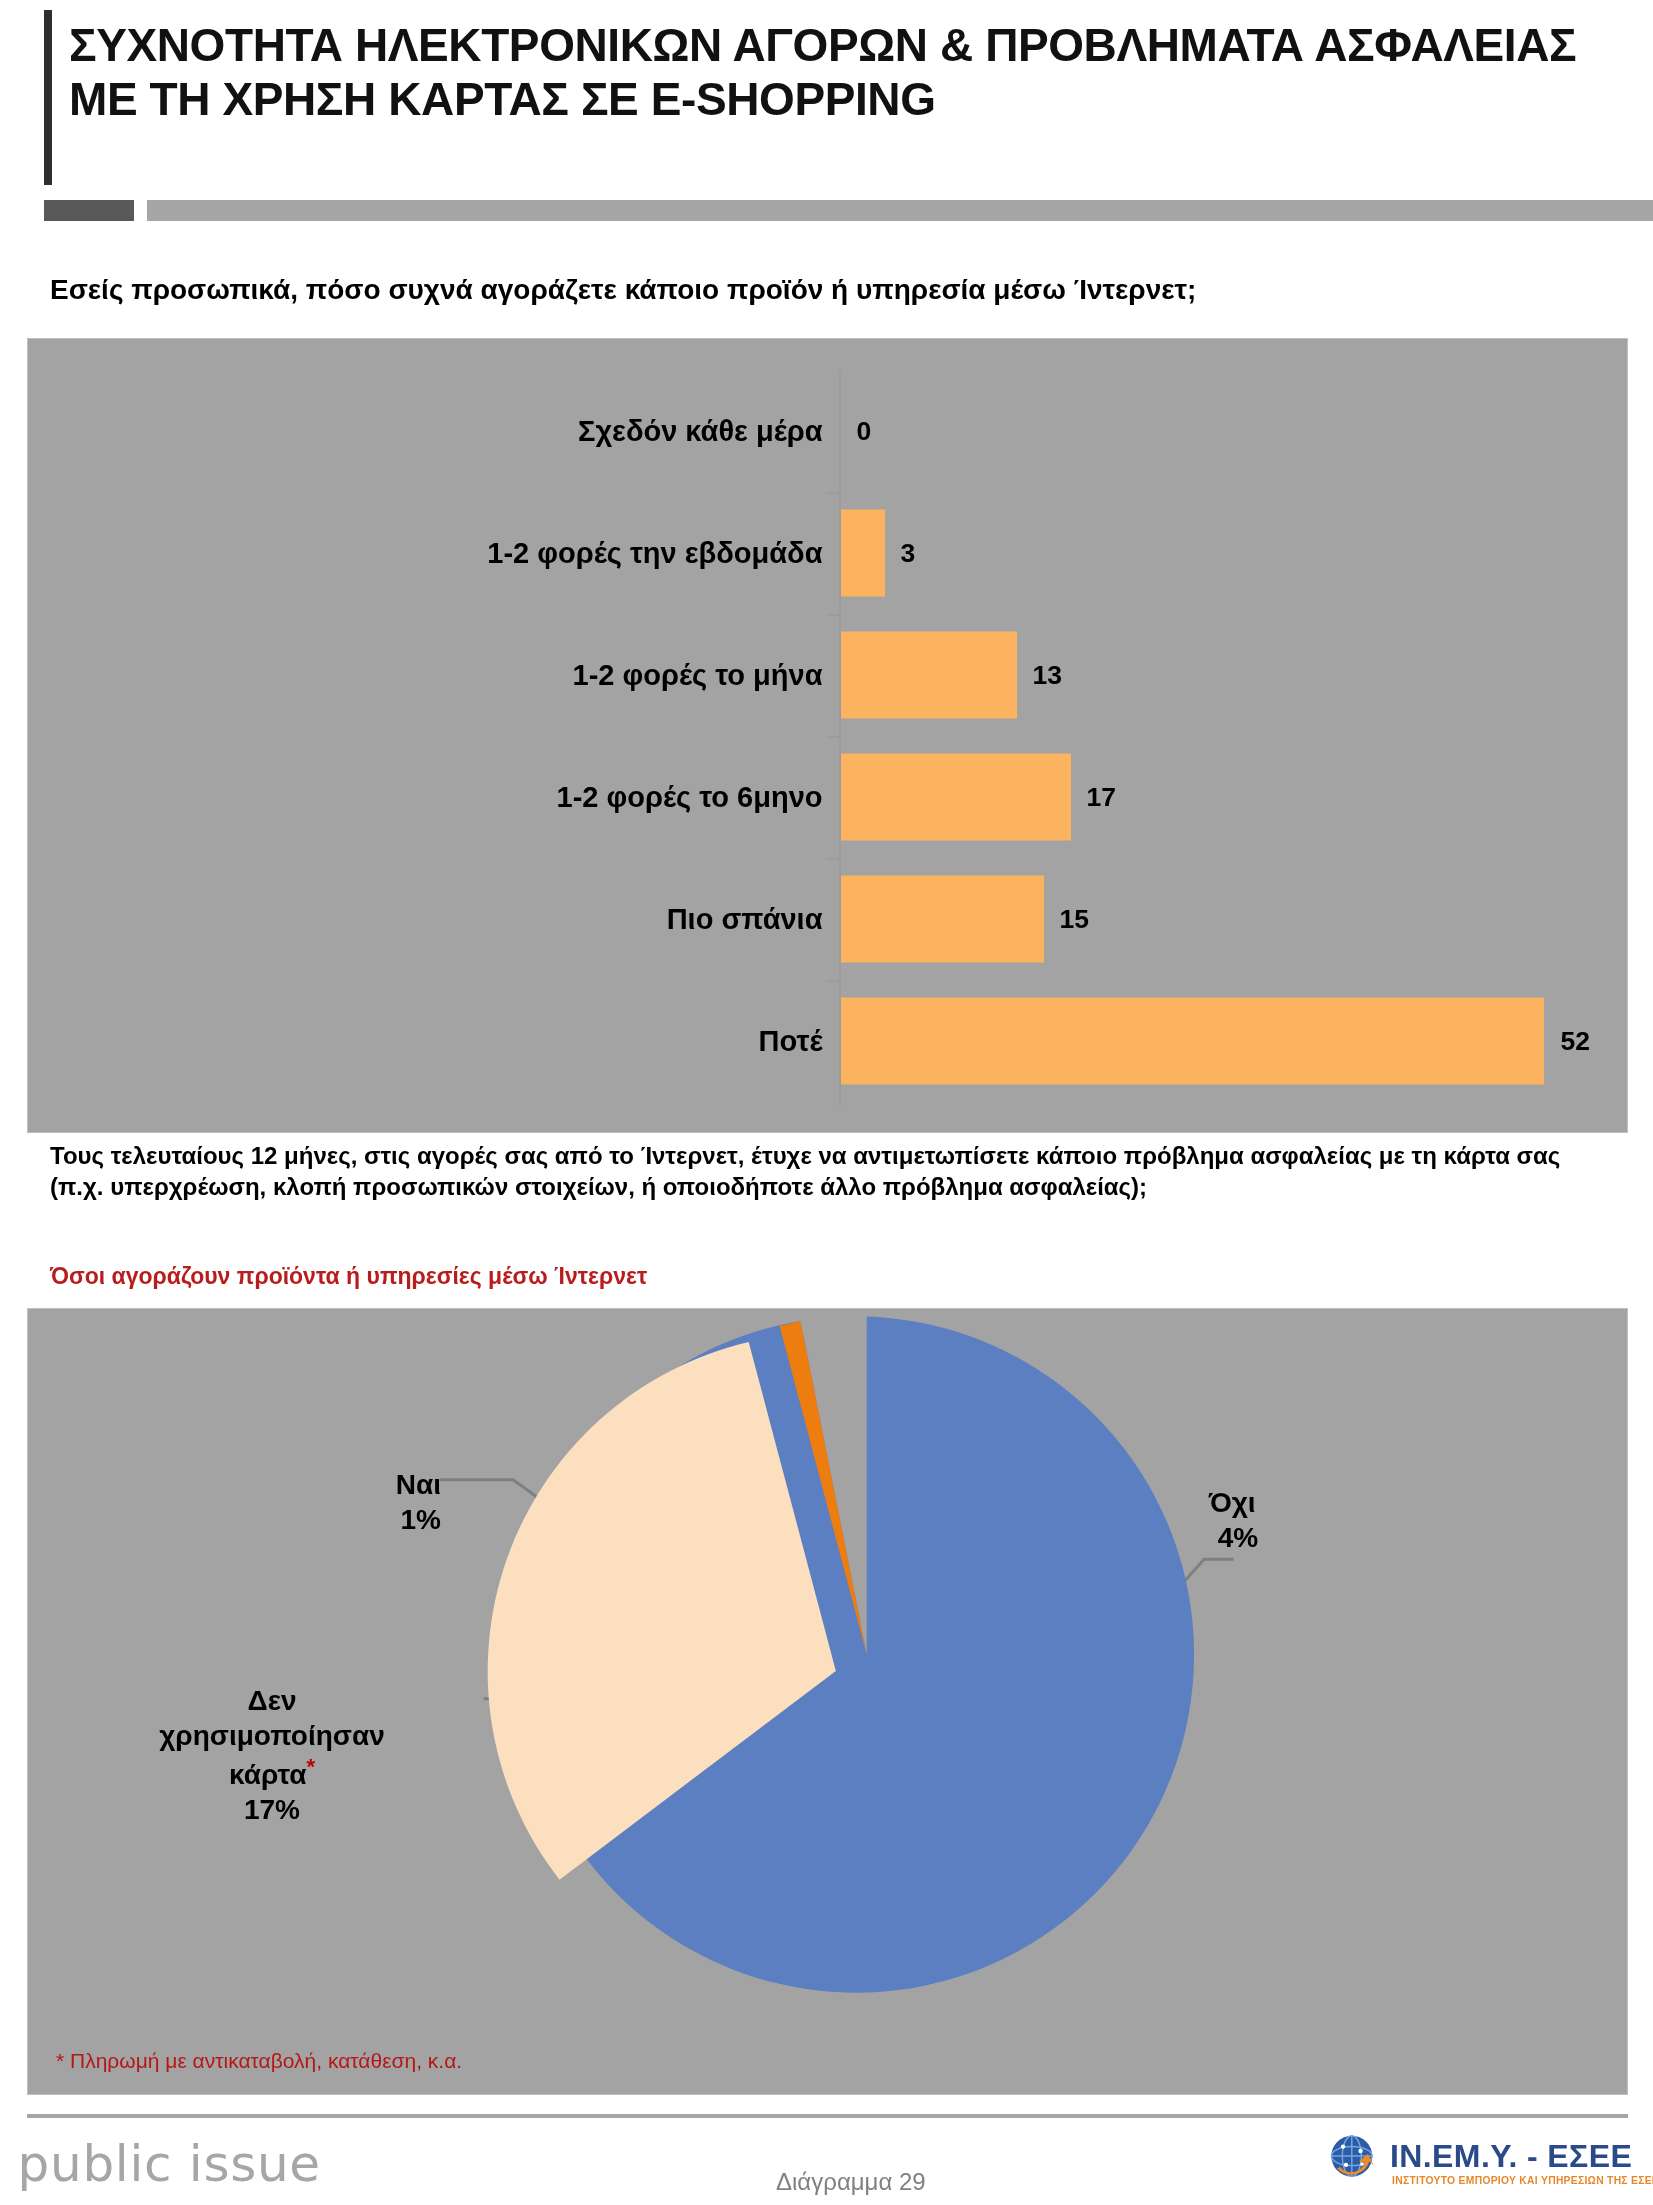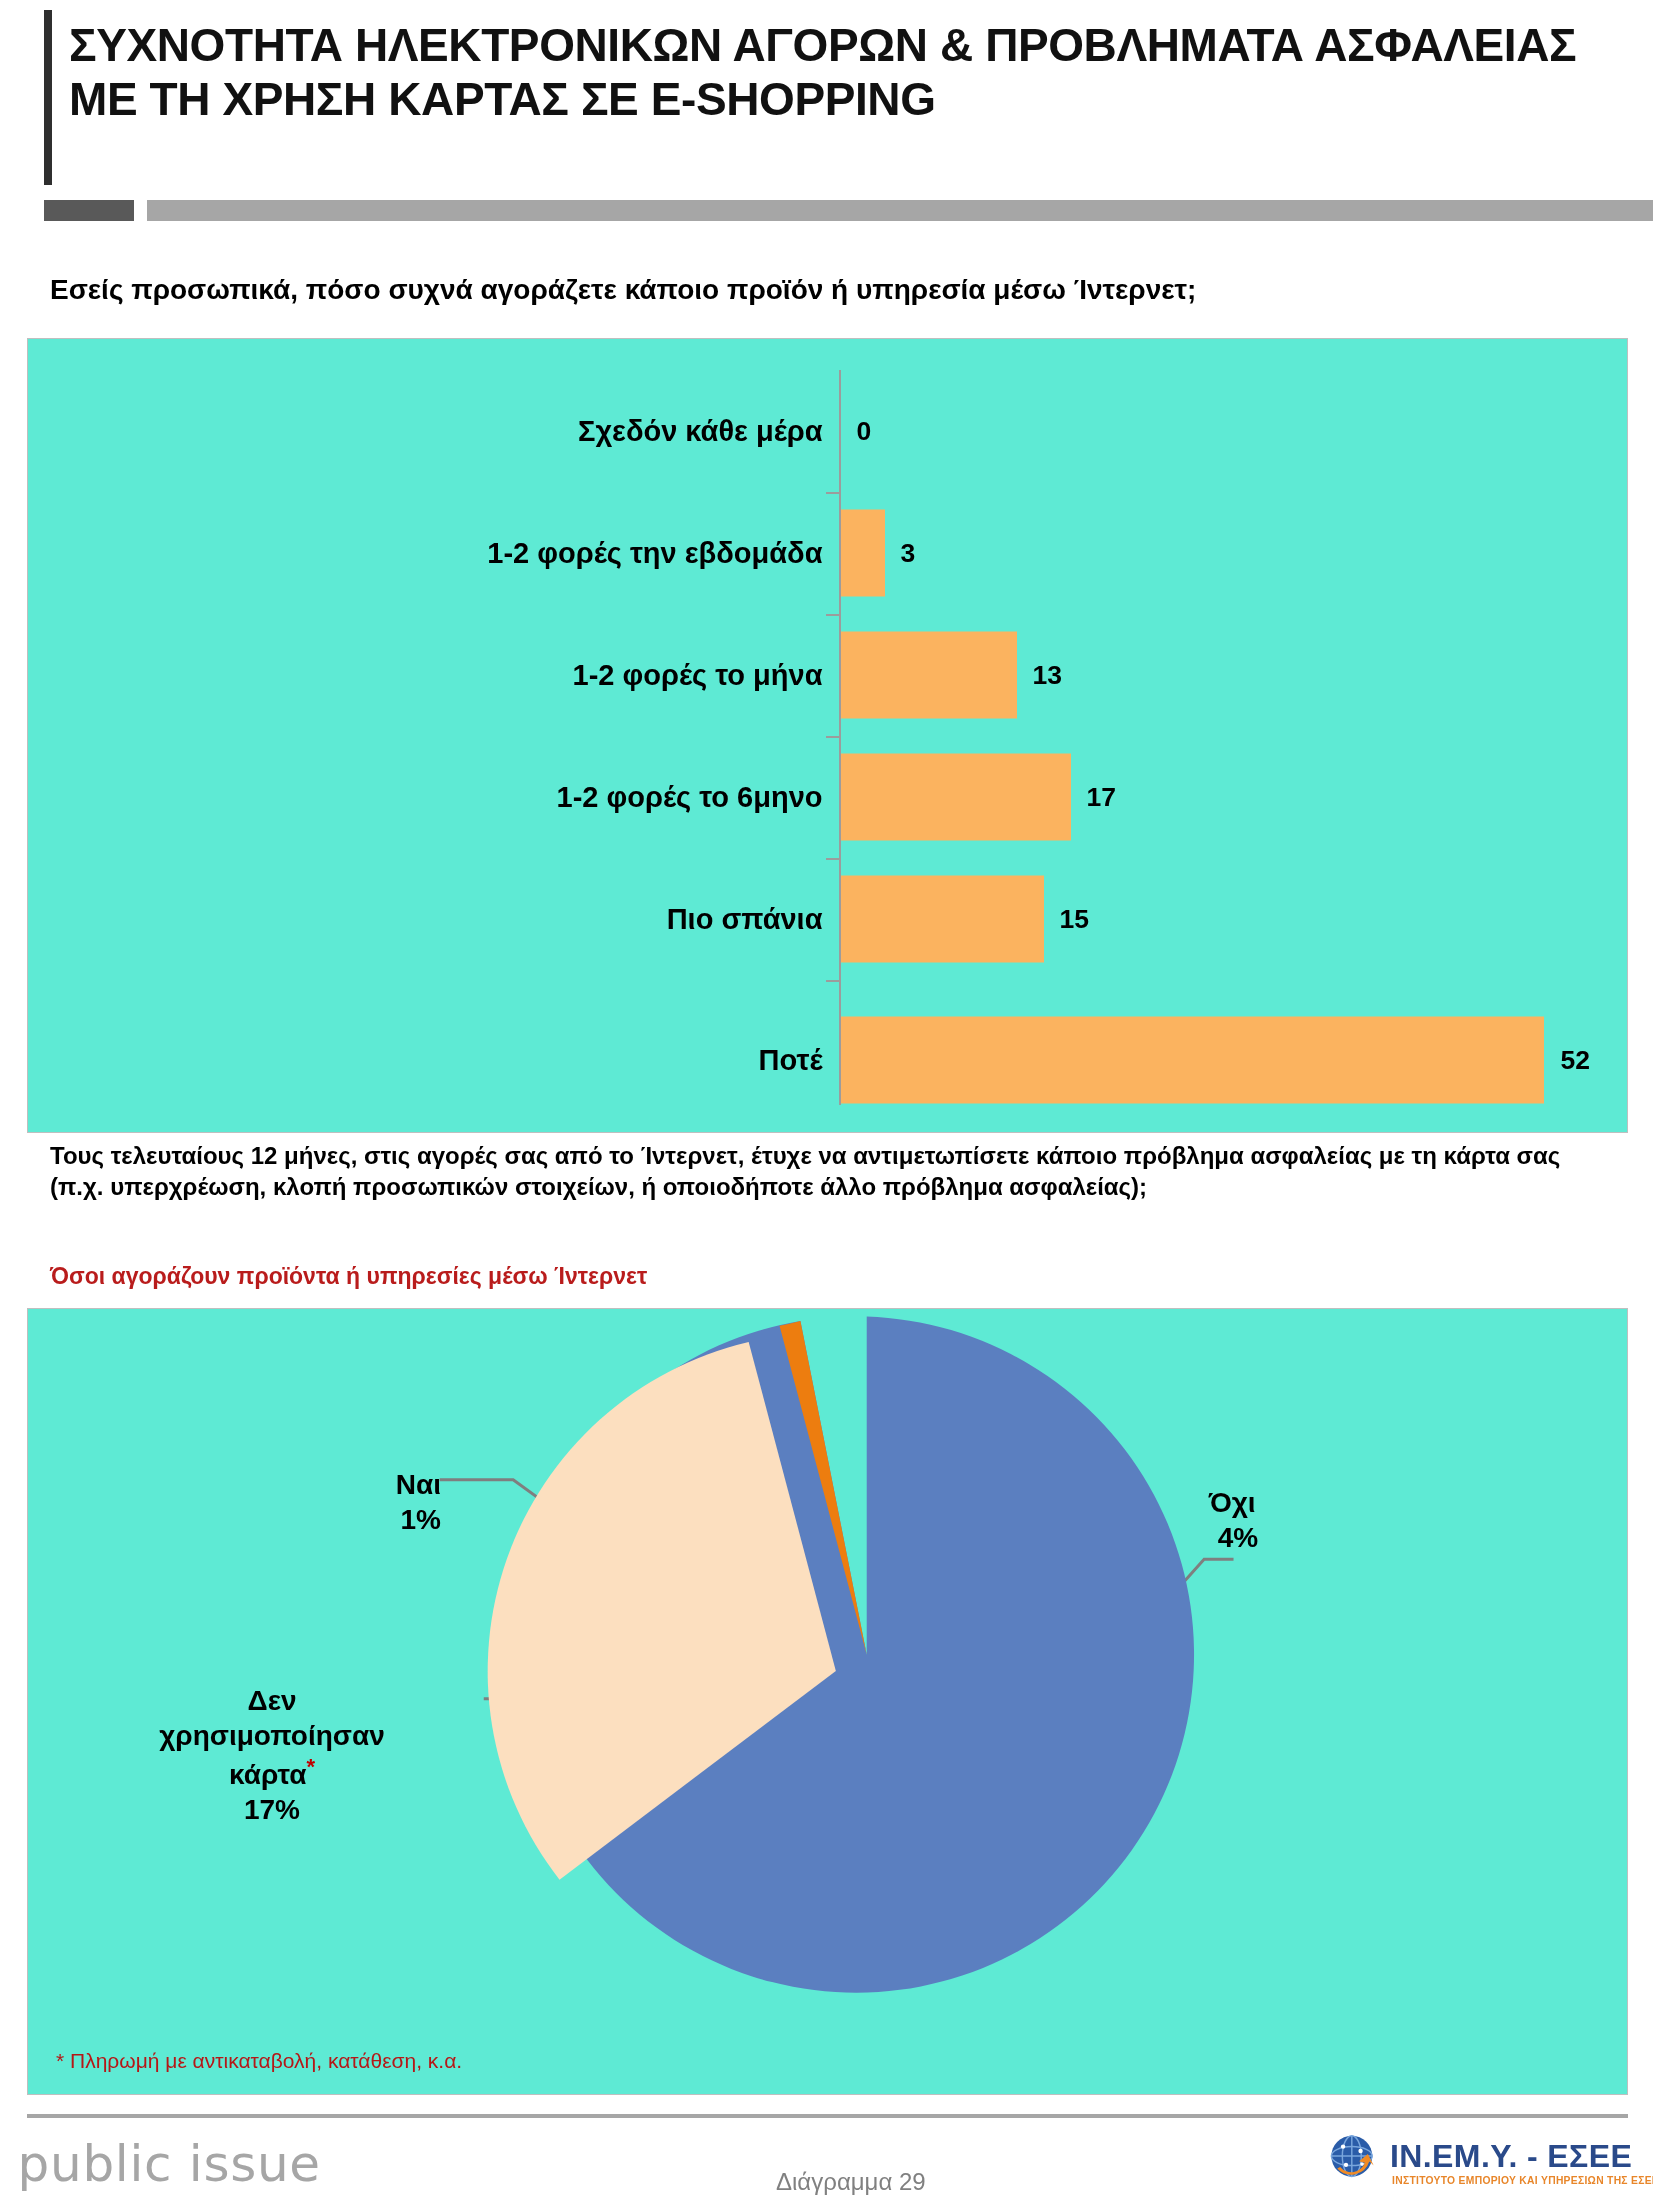--- a/index.html
+++ b/index.html
@@ -87,21 +87,21 @@
     width: 1529px;
     font-size: 23px;
     font-weight: bold;
     color: #b91c1c;
   }
 
   
   .panel {
     position: absolute;
     border: 1.5px solid #bfbfbf;
-    background: #5eead4;
+    background: #a3a3a3;
     box-sizing: border-box;
   }
   .panel-bar {
     left: 26.5px;
     top: 338px;
     width: 1601px;
     height: 795px;
   }
   .panel-pie {
     left: 26.5px;
@@ -323,21 +323,21 @@
         <div class="bar-rect" style="width: 230px;"></div>
         <div class="bar-value" style="left: 1059px;">17</div>
       </div>
       <div class="bar-tick" style="top: 397px;"></div>
       <div class="bar-row" style="top: 519px;">
         <div class="bar-cat-label">Πιο σπάνια</div>
         <div class="bar-rect" style="width: 203px;"></div>
         <div class="bar-value" style="left: 1032px;">15</div>
       </div>
       <div class="bar-tick" style="top: 519px;"></div>
-      <div class="bar-row" style="top: 660px; text-decoration: underline;">
+      <div class="bar-row" style="top: 641px; text-decoration: underline;">
         <div class="bar-cat-label">Ποτέ</div>
         <div class="bar-rect" style="width: 703px;"></div>
         <div class="bar-value" style="left: 1533px;">52</div>
       </div>
       <div class="bar-tick" style="top: 641px;"></div>
     </div>
 </div>
 
 <div class="question q2">Τους τελευταίους 12 μήνες, στις αγορές σας από το Ίντερνετ, έτυχε να αντιμετωπίσετε κάποιο πρόβλημα ασφαλείας με τη κάρτα σας (π.χ. υπερχρέωση, κλοπή προσωπικών στοιχείων, ή οποιοδήποτε άλλο πρόβλημα ασφαλείας);</div>
 <div class="q2-sub">Όσοι αγοράζουν προϊόντα ή υπηρεσίες μέσω Ίντερνετ</div>

